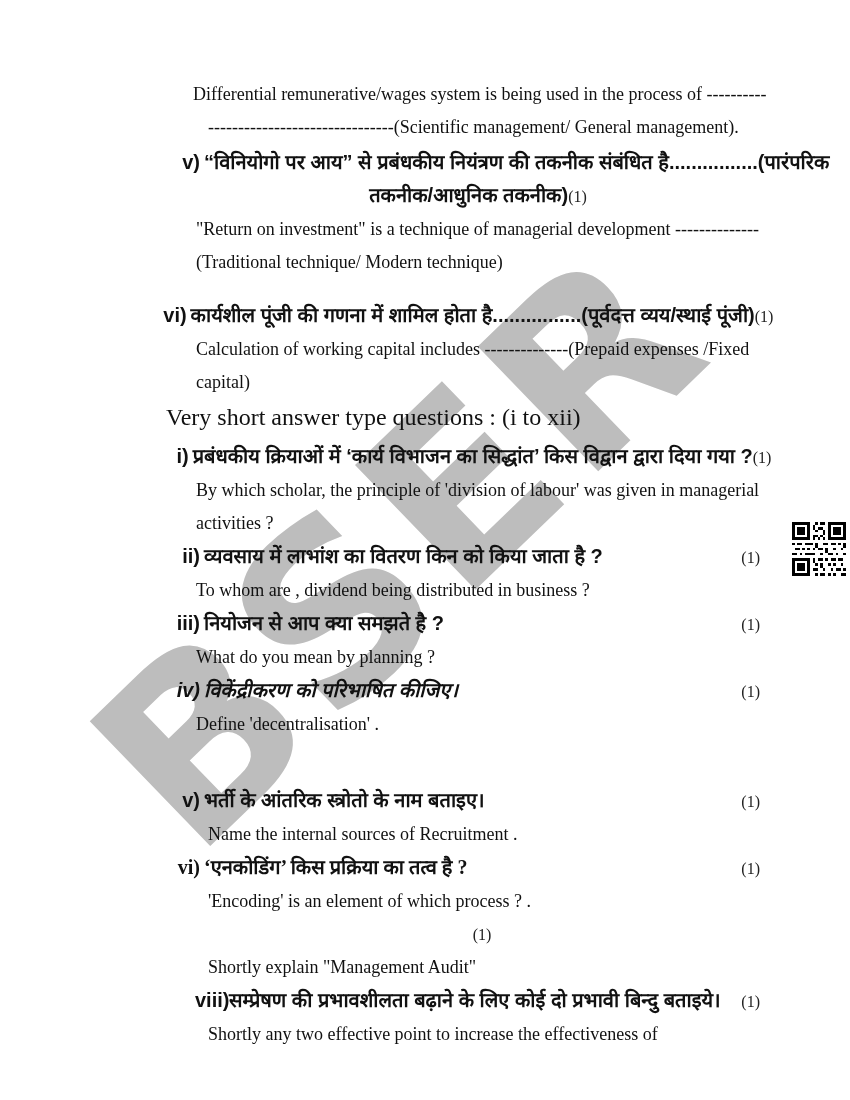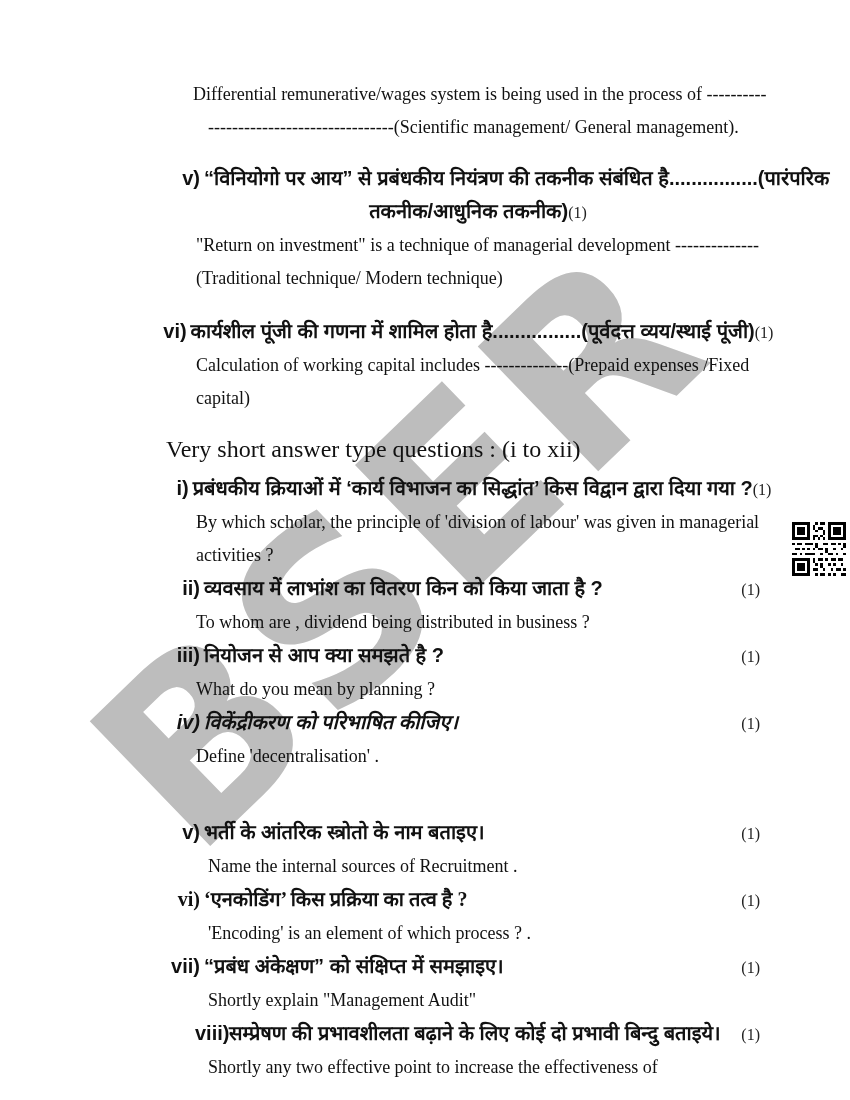--- a/index.html
+++ b/index.html
@@ -27,21 +27,21 @@
   .flexline{display:flex;justify-content:center;align-items:baseline;}
   .marks{
     font-family:"Liberation Serif","DejaVu Serif",serif;
     font-weight:normal;font-size:16px;color:#222;margin-right:18px;flex:0 0 auto;
   }
   .qline{padding-left:34px;}
   .qnum{display:inline-block;width:34px;margin-left:-34px;text-align:right;padding-right:4px;box-sizing:border-box;}
   .sub{padding-left:26px;}
   .sub2{padding-left:38px;}
   .sub1{padding-left:23px;}
-  .gap10{margin-top:18px;}
+  .gap10{margin-top:2px;}
   .gap8{margin-top:20px;}
   .gap6{margin-top:6px;}
   .qr{position:absolute;left:792px;top:522px;width:54px;height:54px;z-index:2;}
 </style>
 </head>
 <body>
 
 <div class="page">
 
   <div class="watermark">BSER</div>
@@ -148,21 +148,20 @@
     <div>
       <div class="line hi qline flexline">
           <span style="flex:1 1 auto;font-family:Liberation Serif, serif;"><span class="qnum">vi)</span><span>‘एनकोडिंग’ किस प्रक्रिया का तत्व है ?</span></span>
           <span class="marks">(1)</span>
         </div>
       <div class="line en sub2">'Encoding' is an element of which process ? .</div>
     </div>
 
     <div>
       <div class="line hi qline flexline">
-          <span style="flex:1 1 auto;"><span class="qnum">vii)</span><span>“प्रबंध अंकेक्षण” को संक्षिप्त में समझाइए।</span></span>
           <span class="marks">(1)</span>
         </div>
       <div class="line en sub2">Shortly explain "Management Audit"</div>
     </div>
 
     <div>
       <div class="line hi qline flexline">
           <span style="flex:1 1 auto;padding-left:25px;"><span class="qnum">viii)</span><span>सम्प्रेषण की प्रभावशीलता बढ़ाने के लिए कोई दो प्रभावी बिन्दु बताइये।</span></span>
           <span class="marks">(1)</span>
         </div>

